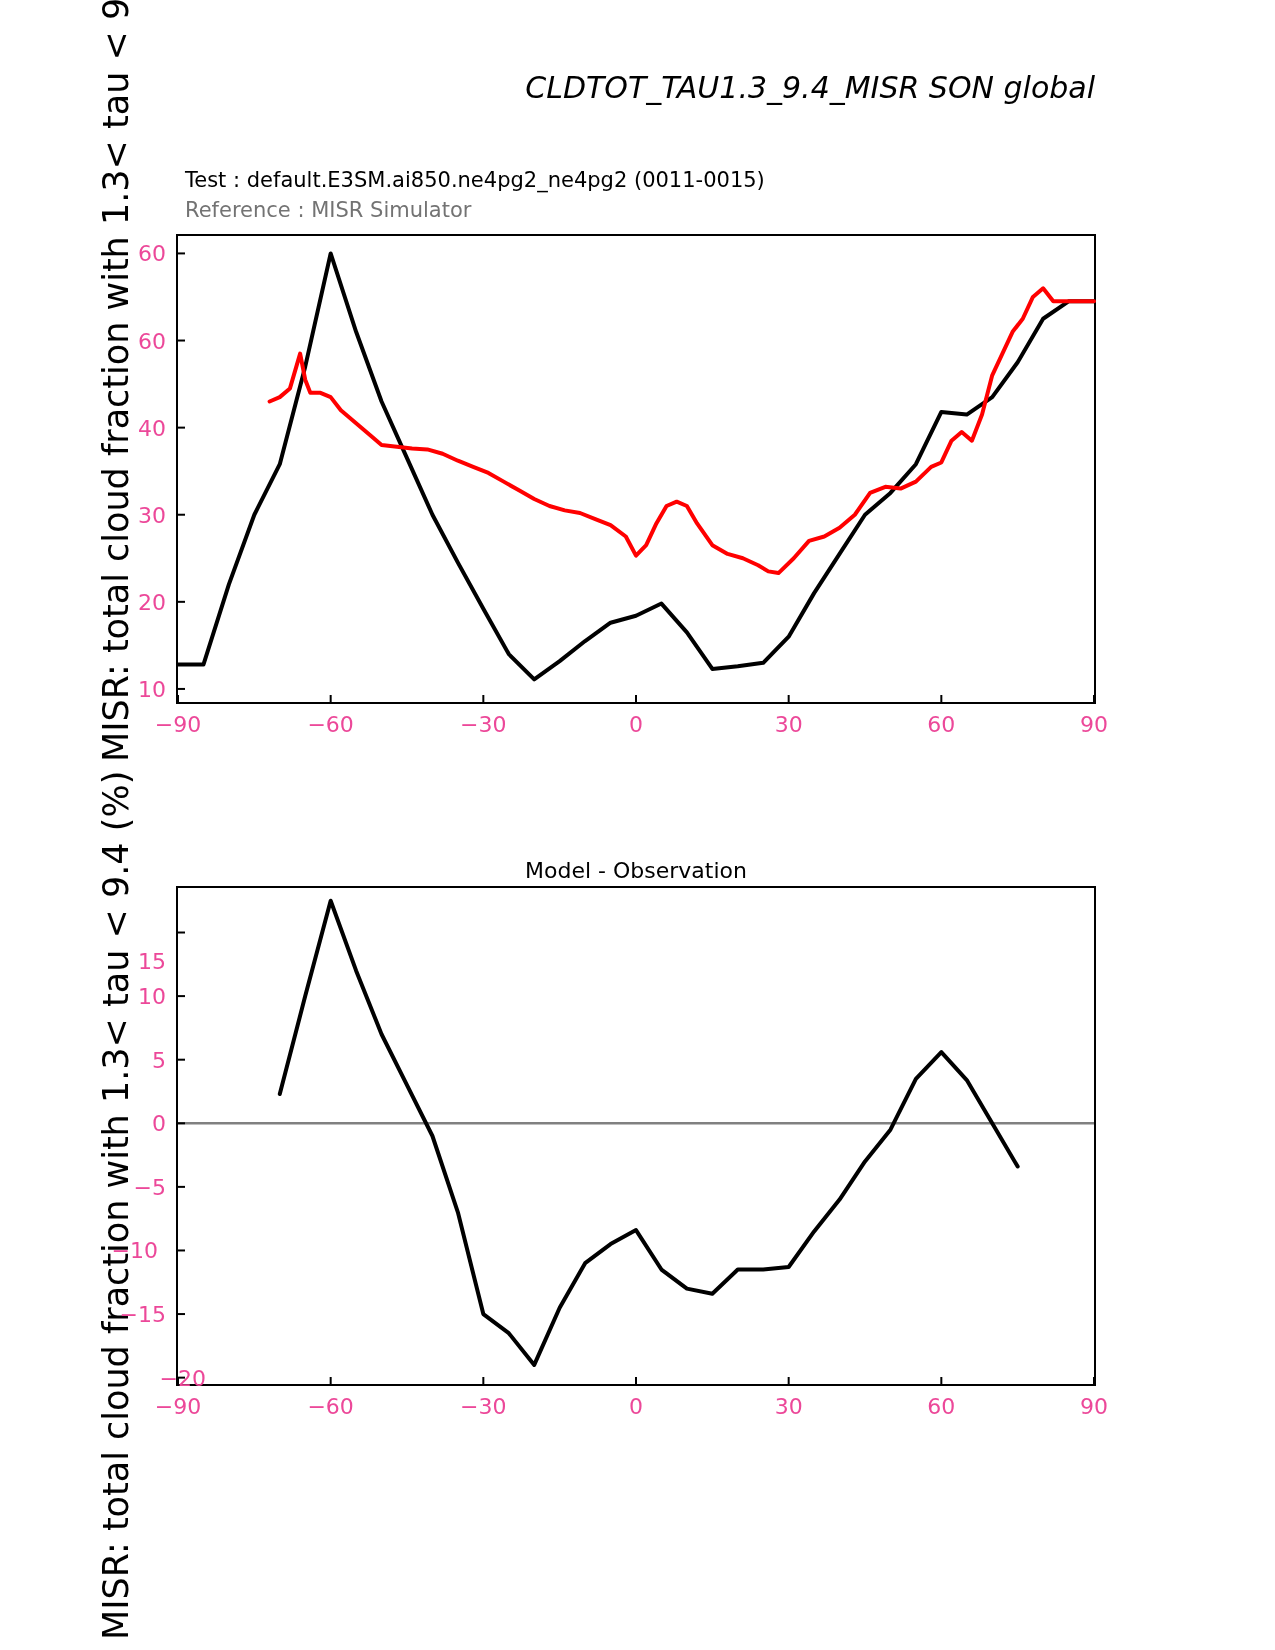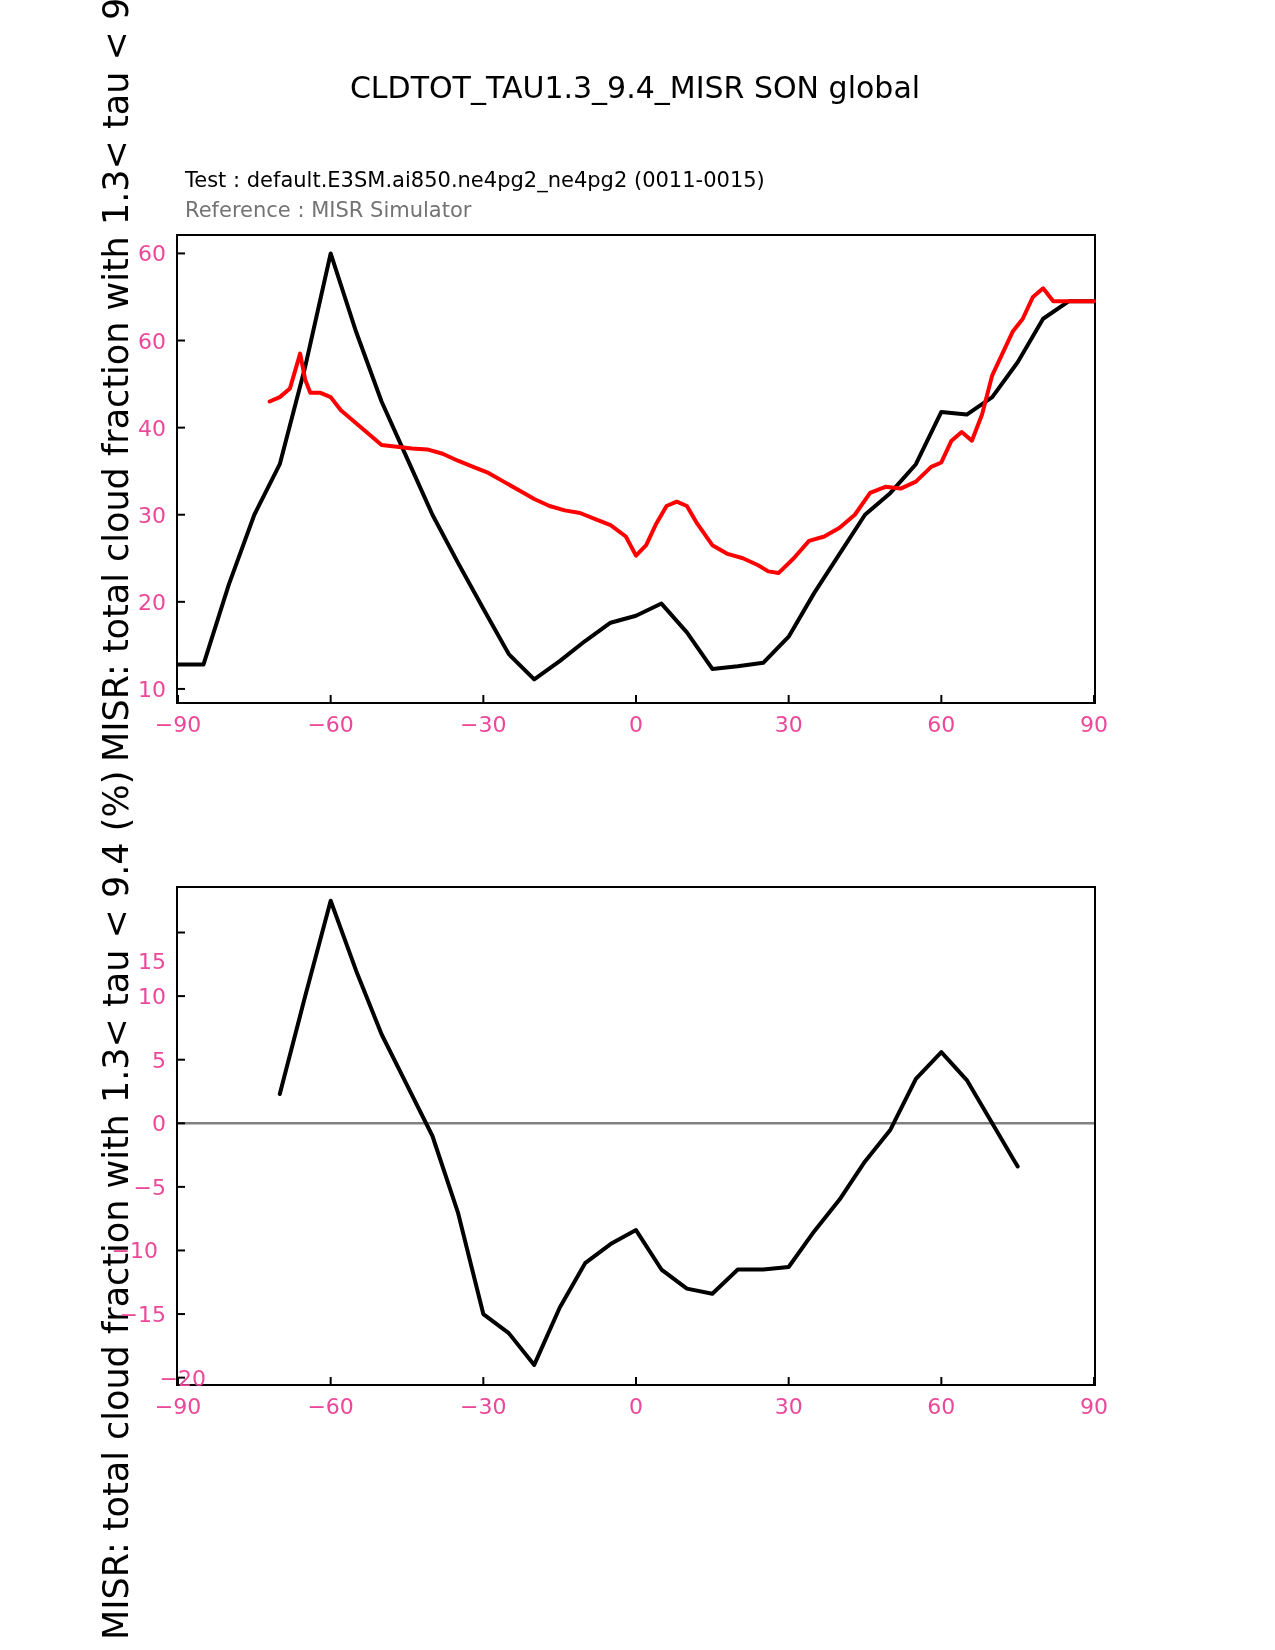--- a/index.html
+++ b/index.html
@@ -11,22 +11,23 @@
     position:absolute;
     transform-origin:0 0;
     white-space:nowrap;
     font-size:35px;
     color:#000;
   }
 
   .title{
     position:absolute;
     left:175px;top:70px;width:920px;
-    text-align:center;
+    text-align:right;
     font-size:30px;
+    font-style:italic;
   }
   .legend{
     position:absolute;
     left:185px;
     font-size:21px;
     white-space:nowrap;
   }
   .legend.test{top:168px;color:#000;}
   .legend.ref{top:198px;color:#737373;}
 
@@ -101,20 +102,21 @@
       <div class="tick-label xtick" style="left: 941.333px; top: 712px;">60</div>
       <div class="tick-label xtick" style="left: 1094px; top: 712px;">90</div>
       <div class="tick-label ytick" style="left: 114px; width: 52px; top: 688.935px;">10</div>
       <div class="tick-label ytick" style="left: 114px; width: 52px; top: 601.832px;">20</div>
       <div class="tick-label ytick" style="left: 114px; width: 52px; top: 514.729px;">30</div>
       <div class="tick-label ytick" style="left: 114px; width: 52px; top: 427.626px;">40</div>
       <div class="tick-label ytick" style="left: 114px; width: 52px; top: 340.523px;">60</div>
       <div class="tick-label ytick" style="left: 114px; width: 52px; top: 253.421px;">60</div>
     </div>
 
+  <div class="subtitle">Model - Observation</div>
 
   <div class="axes" id="axes-diff">
     <svg class="plot" id="svg-diff" width="916" height="496" viewBox="0 0 916 496">
         <line x1="0" x2="916" y1="235.28205128205127" y2="235.28205128205127" stroke="#808080" stroke-width="2.5"></line>
         <line x1="0" x2="0" y1="496" y2="489" class="tickmark"></line>
         <line x1="152.66666666666666" x2="152.66666666666666" y1="496" y2="489" class="tickmark"></line>
         <line x1="305.3333333333333" x2="305.3333333333333" y1="496" y2="489" class="tickmark"></line>
         <line x1="458" x2="458" y1="496" y2="489" class="tickmark"></line>
         <line x1="610.6666666666666" x2="610.6666666666666" y1="496" y2="489" class="tickmark"></line>
         <line x1="763.3333333333334" x2="763.3333333333334" y1="496" y2="489" class="tickmark"></line>

